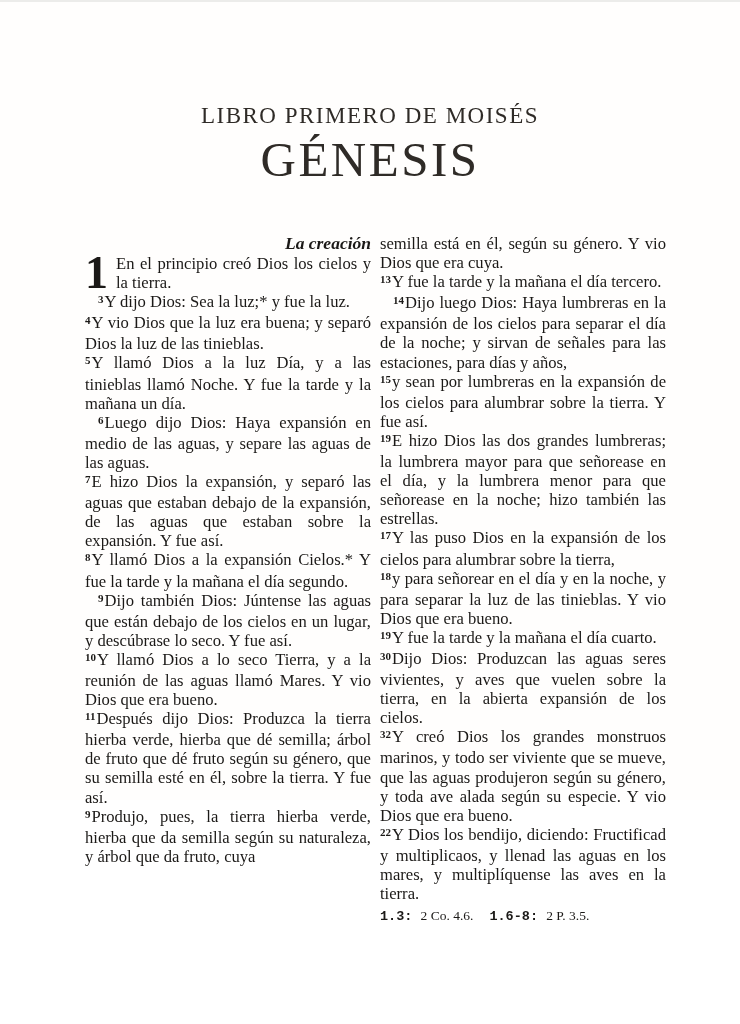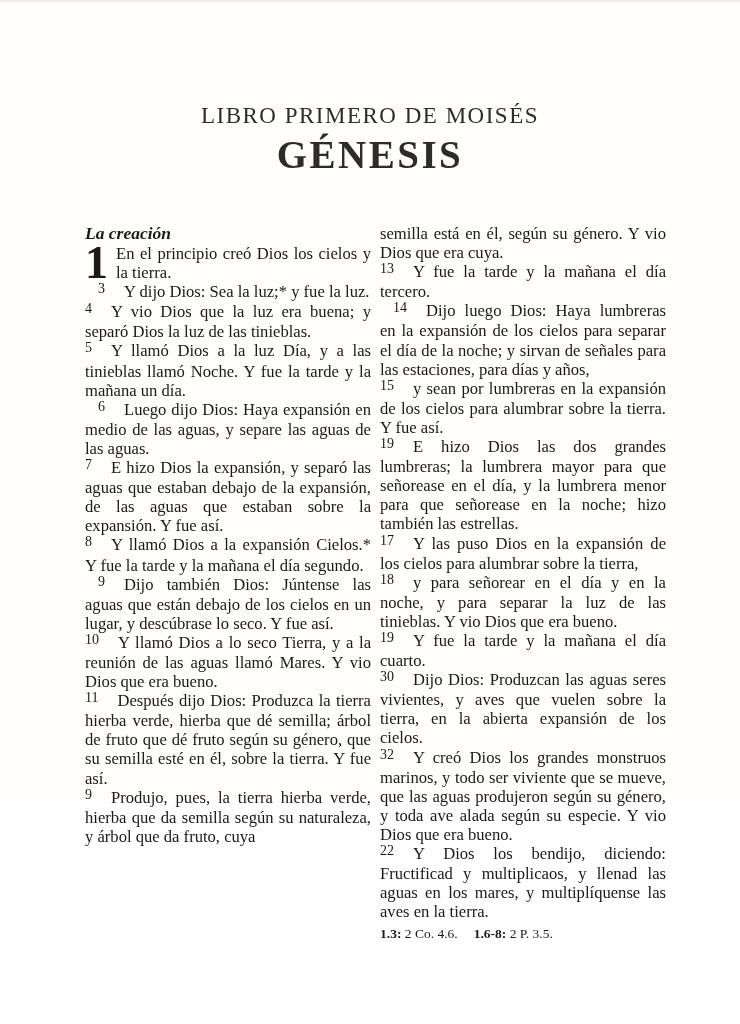--- a/index.html
+++ b/index.html
@@ -24,71 +24,71 @@
     color: #2f2b27;
   }
   .book-label {
     font-size: 23px;
     line-height: 1;
     letter-spacing: 1.5px;
     font-weight: 400;
   }
   .book-title {
     margin-top: 8px;
-    font-size: 39px;
+    font-size: 49px;
     line-height: 1;
     letter-spacing: 2.5px;
-    font-weight: 700;
+    font-weight: 400;
   }
   
   .text-columns {
     margin: 50px 72px 0 85px;
     display: flex;
     gap: 9px;
     font-size: 16.6px;
     line-height: 19.1px;
     text-align: justify;
   }
   .col { width: 286px; flex: 0 0 286px; }
   .section-heading {
     margin: 0 0 1px 0;
-    text-align: left;
+    text-align: right;
     font-size: 17.5px;
     font-weight: 700;
     font-style: italic;
     line-height: 19px;
   }
   p.verse { margin: 0; }
   p.verse.indent { text-indent: 13px; }
   .vnum {
-    font-size: 14px;
-    font-weight: 400;
+    font-size: 11px;
+    font-weight: 700;
     vertical-align: baseline;
     position: relative;
     top: -4px;
-    margin-right: 19px;
+    margin-right: 1px;
     letter-spacing: 0;
   }
   .dropcap {
     float: left;
     font-size: 46px;
     line-height: 34px;
     font-weight: 700;
     padding: 2px 8px 0 0;
     font-family: "Liberation Serif", "DejaVu Serif", serif;
   }
   
   .footnotes {
     margin-top: 5px;
     font-size: 13.5px;
     line-height: 16px;
     text-align: left;
   }
   .footnote { margin-right: 16px; white-space: nowrap; }
-  .footnote b { font-weight: 700; }
+  .footnote b { font-weight: 700; font-family: Liberation Mono, monospace; }
 </style>
 </head>
 <body>
 
 <div class="page">
 
   <header class="book-header">
     <div class="book-label">LIBRO PRIMERO DE MOISÉS</div>
     <div class="book-title">GÉNESIS</div>
   </header>

